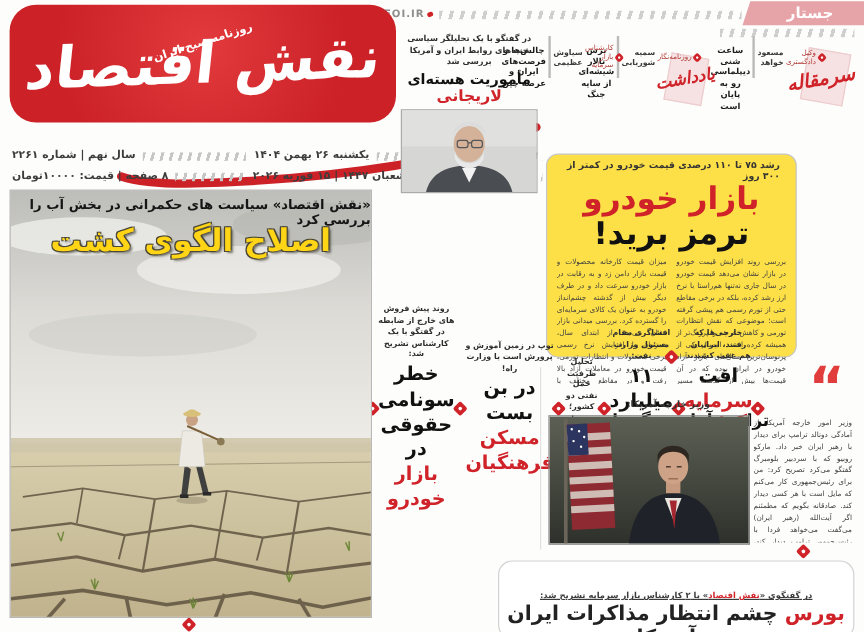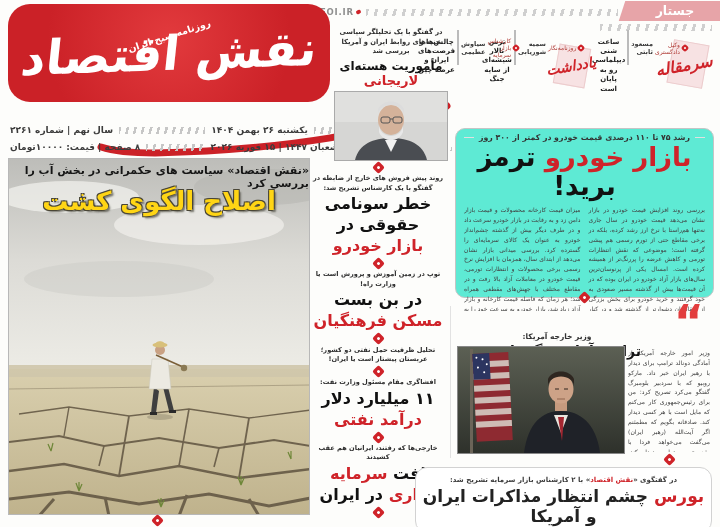--- a/index.html
+++ b/index.html
@@ -38,49 +38,49 @@
   .orn::after{content:"";position:absolute;left:3px;top:3px;width:3px;height:3px;background:#fff;border-radius:50%;}
   .orn-s{width:6px;height:6px;}
   .orn-s::after{left:2px;top:2px;width:2px;height:2px;}
   
   .lari{position:absolute;left:333px;top:28px;width:116px;text-align:center;}
   .lari .k{font-size:6.8px;font-weight:bold;color:#2e2e2e;line-height:1.4;}
   .lari .t1{font-size:12px;font-weight:800;color:#111;margin-top:2px;letter-spacing:-.5px;}
   .lari .t2{font-size:13px;font-weight:800;color:#cf2329;letter-spacing:-.5px;}
   .lari svg{margin-top:3px;border:1px solid #aaa;}
   
-  .mainbox{position:absolute;left:455px;top:128px;width:259px;height:170px;border:1px solid #c5c5c5;border-radius:10px;
-           background:#5eead4;box-sizing:border-box;padding:4px 8px;}
+  .mainbox{position:absolute;left:455px;top:128px;width:209px;height:170px;border:1px solid #c5c5c5;border-radius:10px;
+           background:#fde047;box-sizing:border-box;padding:4px 8px;}
   .boxk{display:flex;align-items:center;gap:5px;font-size:7.8px;font-weight:bold;color:#333;}
   .boxk::before,.boxk::after{content:"";flex:1;height:1px;background:#e0e0e0;}
   .mh{direction:rtl;text-align:center;font-size:26px;font-weight:800;letter-spacing:-1.5px;line-height:1.1;margin-top:1px;color:#111;}
   .cols{direction:rtl;display:flex;gap:8px;margin-top:5px;height:106px;overflow:hidden;}
   .col{flex:1;font-size:6.1px;line-height:1.62;text-align:justify;color:#3f3f3f;}
   .mainbox .orn{position:absolute;left:50%;bottom:-5px;margin-left:-5px;}
   
-  .briefs{position:absolute;left:306px;top:163px;width:144px;height:354px;display:flex;flex-direction:column;
+  .briefs{position:absolute;left:306px;top:163px;width:144px;height:354px;display:flex;
           align-items:center;justify-content:space-between;}
   .brief{text-align:center;}
   .b-k{font-size:6.6px;font-weight:bold;color:#2e2e2e;line-height:1.45;}
   .b-t{font-size:16px;font-weight:800;color:#111;line-height:1.3;letter-spacing:-.5px;margin-top:1px;}
   
   .rubio{position:absolute;left:455px;top:300px;width:257px;height:164px;}
   .rubio .head{position:absolute;left:0;top:0;width:204px;text-align:center;margin-top:32px;}
   .rubio .k{font-size:7.5px;font-weight:bold;color:#333;}
   .rubio .t{font-size:14px;font-weight:800;color:#111;letter-spacing:-.5px;margin-top:2px;}
   .quote{position:absolute;right:8px;top:8px;font-size:46px;line-height:.62;font-weight:bold;color:#e23d3d;}
   .rubio .photo{position:absolute;left:2px;top:46px;border:1px solid #888;}
   .rubio .body{position:absolute;right:2px;top:48px;width:82px;height:104px;font-size:6.1px;line-height:1.62;
                text-align:justify;color:#3f3f3f;overflow:hidden;}
   .rubio .orn{position:absolute;right:38px;top:155px;}
   .vdiv{position:absolute;left:450px;top:306px;width:1px;height:152px;background:#e2e2e2;}
   
   .bourse{position:absolute;left:415px;top:467px;width:297px;height:66px;border:1px solid #d2d2d2;border-radius:12px;
           box-sizing:border-box;text-align:center;background:#fff;}
-  .bourse .k{font-size:7px;font-weight:bold;color:#3a3a3a;margin-top:8px;}
+  .bourse .k{font-size:7px;font-weight:bold;color:#3a3a3a;margin-top:24px;text-decoration:underline;}
   .bourse .t{font-size:17px;font-weight:700;color:#222;margin-top:2px;letter-spacing:-.5px;}
   
   .feature{position:absolute;left:8px;top:158px;width:302px;height:357px;border:1px solid #b8b8b8;box-sizing:border-box;
            overflow:hidden;background:#e8e7e2;}
   .feature svg{position:absolute;left:0;top:0;}
   .f-k{position:absolute;top:5px;width:100%;text-align:right;font-size:11px;font-weight:800;color:#151515;}
   .f-t{position:absolute;width:100%;text-align:center;font-weight:800;color:#ffd515;letter-spacing:-1px;
        text-shadow:-1px -1px 0 #4a4636,1px -1px 0 #4a4636,-1px 1px 0 #4a4636,2px 2px 2px rgba(35,33,20,.6);}
   .f-t1{top:27px;font-size:26px;}
   .f-t2{top:72px;font-size:24px;}
@@ -125,21 +125,21 @@
   <div class="op-label fa" style="left:650px;top:56px;width:68px;font-size:16px;">سرمقاله</div>
 
   <div class="card" style="left:592px;">
     <div class="c-title fa">ساعت شنی دیپلماسی رو به پایان است</div>
     <svg class="c-photo" width="44" height="33" viewBox="0 0 44 33">
       <rect width="44" height="33" fill="#8aa0b5"></rect>
       <ellipse cx="22" cy="13" rx="7" ry="8" fill="#cf9f7f"></ellipse>
       <path d="M15,11 C15,4 29,4 29,11 L29,8 C26,2 18,2 15,8 Z" fill="#1f1a16"></path>
       <path d="M8,33 C10,24 16,21 22,21 C28,21 34,24 36,33 Z" fill="#2f5d9e"></path>
     </svg>
-    <div class="c-name fa">مسعود ثابتی</div>
+    <div class="c-name fa">مسعود خواهد</div>
     <div class="c-role fa">وکیل دادگستری</div>
     <span class="orn orn-s"></span>
   </div>
 
   <div class="deco" style="left:556px;top:46px;width:30px;height:38px;"></div>
   <div class="op-label fa" style="left:542px;top:58px;width:58px;font-size:14px;">یادداشت</div>
 
   <div class="card" style="left:482px;">
     <div class="c-title fa">ترس تالار شیشه‌ای از سایه جنگ</div>
     <svg class="c-photo" width="44" height="33" viewBox="0 0 44 33">

